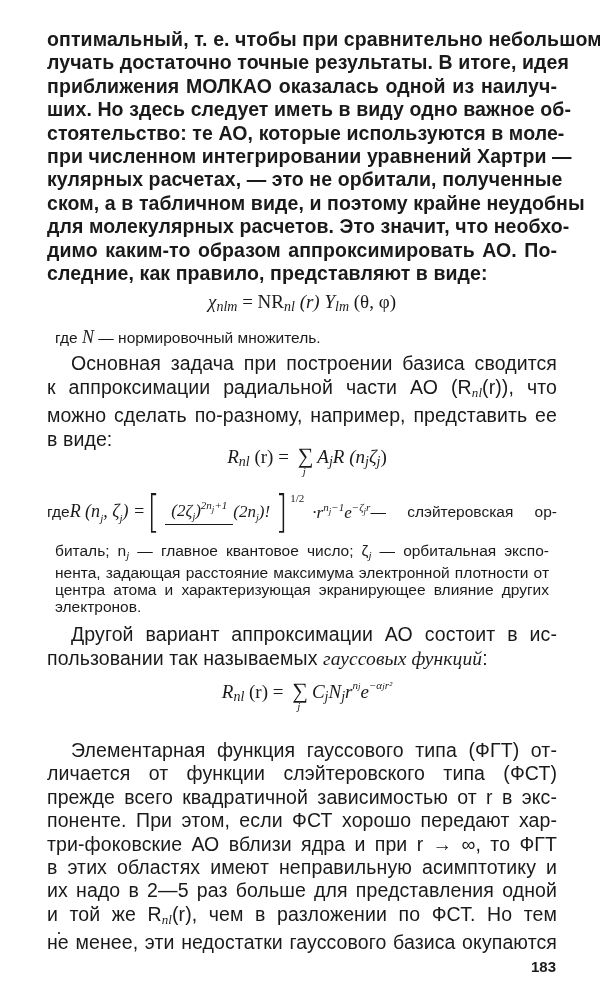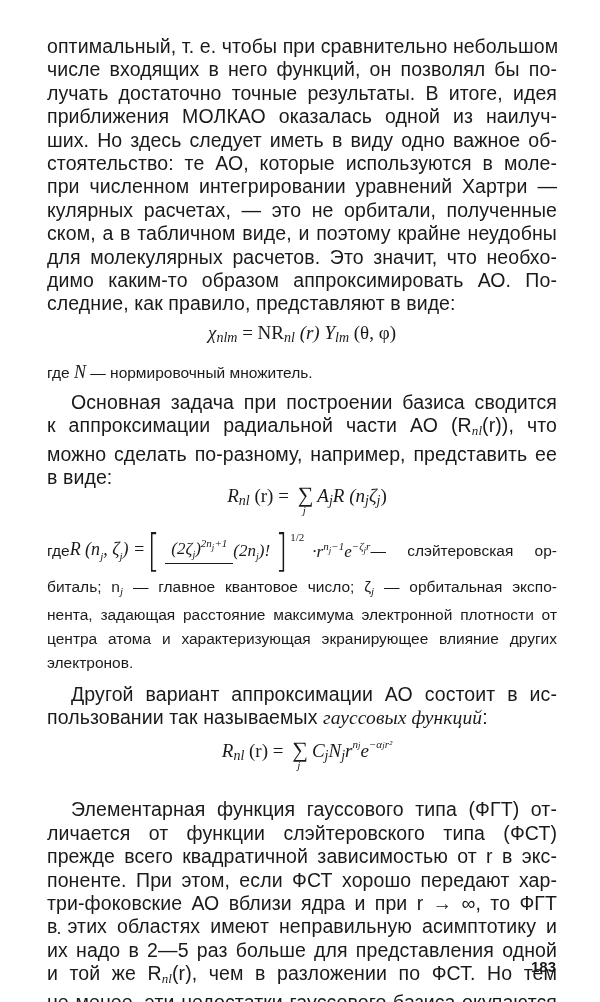--- a/index.html
+++ b/index.html
@@ -11,21 +11,21 @@
   .page { position: absolute; left: 47px; top: 20px; width: 510px; }
   .p {
     font-size: 19.5px; line-height: 23.4px; text-align: justify;
     margin: 0; letter-spacing: 0.1px;
     font-family: "Liberation Sans Narrow", "Liberation Sans", "DejaVu Sans Condensed", sans-serif;
     font-stretch: condensed;
   }
   .p .ln { display: block; white-space: nowrap; text-align-last: justify; }
   .p .ln.last { text-align-last: left; }
   .small {
-    font-size: 15.5px; line-height: 24px; margin: 0;
+    font-size: 15.5px; line-height: 17px; margin: 8px;
     font-family: "Liberation Sans", "DejaVu Sans", sans-serif;
   }
   .small .ln { display: block; white-space: nowrap; text-align: justify; text-align-last: justify; }
   .small .ln.last { text-align-last: left; }
   .formula {
     text-align: center; font-style: italic;
     font-family: "Liberation Serif", "DejaVu Serif", serif;
     font-size: 19px; margin: 0;
   }
   .formula .sub { font-size: 14px; vertical-align: -3px; }
@@ -43,23 +43,22 @@
   .frac { display: inline-flex; align-items: center; font-style: italic; font-family: "Liberation Serif", serif; font-size: 17px; margin: 0 3px; }
   .frac .num { border-bottom: 1px solid #1a1a1a; padding: 0 6px 2px; }
   .frac .den { padding-top: 2px; }
   .bracket { font-size: 44px; font-weight: 200; line-height: 1; font-family: "DejaVu Sans", sans-serif; transform: scaleX(0.7); }
 </style>
 </head>
 <body>
 
 <div class="page">
 
-  <p class="p" style="margin-top:15px;">
+  <p class="p" style="margin-top:8px;font-weight:bold;">
     <span class="ln">оптимальный, т. е. чтобы при сравнительно небольшом</span>
-    <span class="ln">числе входящих в него функций, он позволял бы по-</span>
     <span class="ln">лучать достаточно точные результаты. В итоге, идея</span>
     <span class="ln">приближения МОЛКАО оказалась одной из наилуч-</span>
     <span class="ln">ших. Но здесь следует иметь в виду одно важное об-</span>
     <span class="ln">стоятельство: те АО, которые используются в моле-</span>
     <span class="ln">при численном интегрировании уравнений Хартри —</span>
     <span class="ln">кулярных расчетах, — это не орбитали, полученные</span>
     <span class="ln">ском, а в табличном виде, и поэтому крайне неудобны</span>
     <span class="ln">для молекулярных расчетов. Это значит, что необхо-</span>
     <span class="ln">димо каким-то образом аппроксимировать АО. По-</span>
     <span class="ln last">следние, как правило, представляют в виде:</span>

